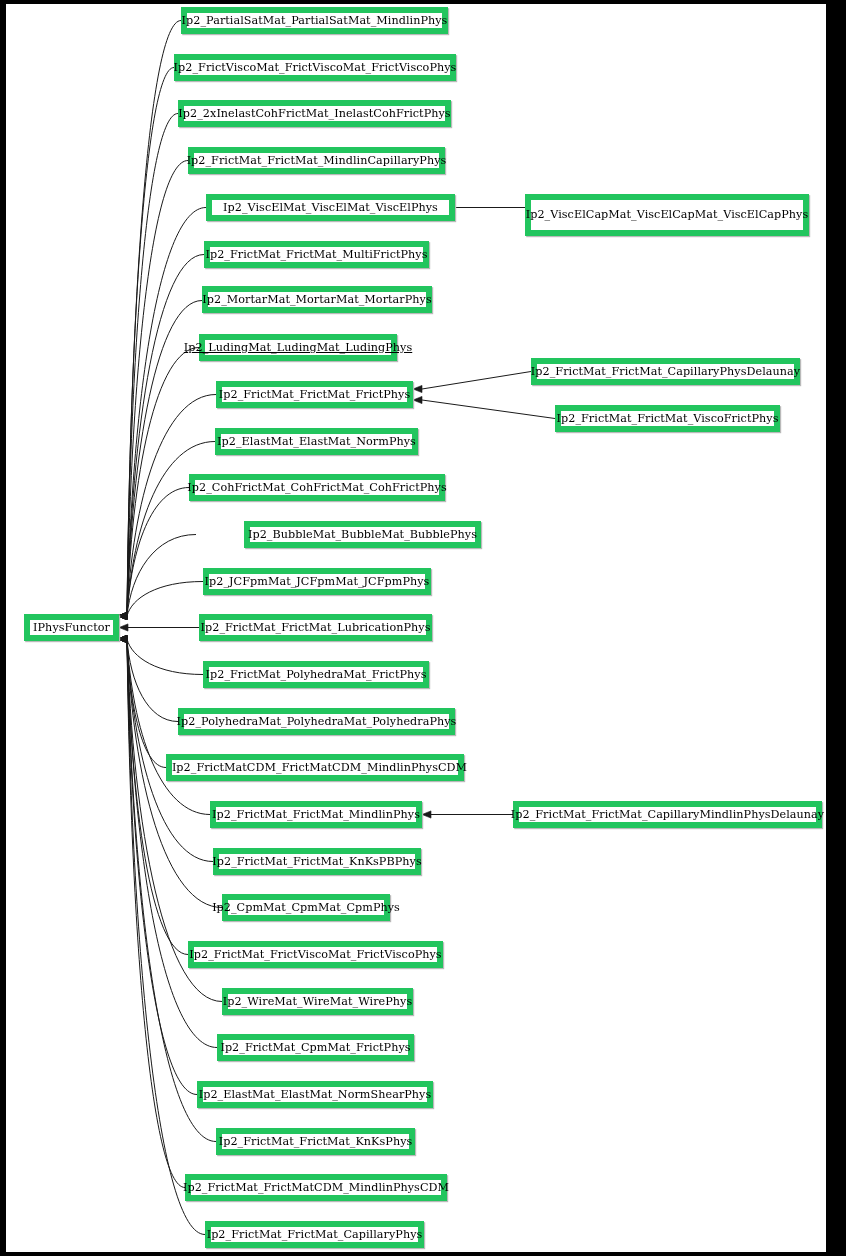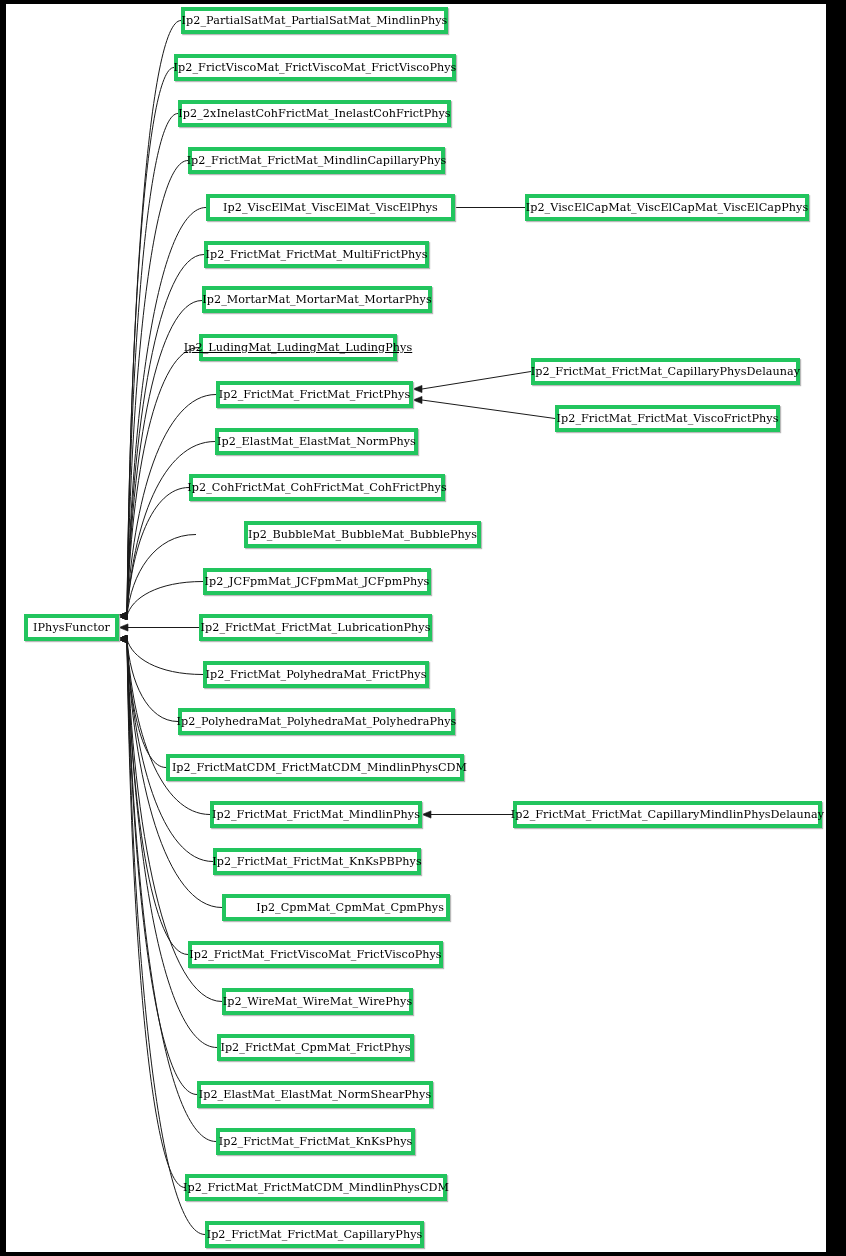--- a/index.html
+++ b/index.html
@@ -29,21 +29,21 @@
     left: 0;
     top: 0;
     width: 846px;
     height: 1256px;
     pointer-events: none;
   }
   .node {
     position: absolute;
     box-sizing: border-box;
     background: #ffffff;
-    border: 4px solid #22c55e;
+    border: 6px solid #22c55e;
     box-shadow: 1.2px 1.2px 0 0 #b9b9b9;
     display: flex;
     align-items: center;
     justify-content: center;
     white-space: nowrap;
     font-size: 11.2px;
     line-height: 1;
     color: #000000;
     letter-spacing: 0.05px;
   }
@@ -175,21 +175,21 @@
       </div>
       <div class="node" style="left: 166px; top: 754px; width: 298px; height: 27px; padding-left: 9px;">
         <span class="node-label">Ip2_FrictMatCDM_FrictMatCDM_MindlinPhysCDM</span>
       </div>
       <div class="node" style="left: 210px; top: 801px; width: 212px; height: 27px;">
         <span class="node-label">Ip2_FrictMat_FrictMat_MindlinPhys</span>
       </div>
       <div class="node" style="left: 213px; top: 848px; width: 208px; height: 27px;">
         <span class="node-label">Ip2_FrictMat_FrictMat_KnKsPBPhys</span>
       </div>
-      <div class="node" style="left: 222px; top: 894px; width: 228px; height: 27px; justify-content: flex-end;">
+      <div class="node" style="left: 222px; top: 894px; width: 168px; height: 27px;">
         <span class="node-label">Ip2_CpmMat_CpmMat_CpmPhys</span>
       </div>
       <div class="node" style="left: 188px; top: 941px; width: 255px; height: 27px;">
         <span class="node-label">Ip2_FrictMat_FrictViscoMat_FrictViscoPhys</span>
       </div>
       <div class="node" style="left: 222px; top: 988px; width: 191px; height: 27px;">
         <span class="node-label">Ip2_WireMat_WireMat_WirePhys</span>
       </div>
       <div class="node" style="left: 217px; top: 1034px; width: 197px; height: 27px;">
         <span class="node-label">Ip2_FrictMat_CpmMat_FrictPhys</span>
@@ -199,21 +199,21 @@
       </div>
       <div class="node" style="left: 216px; top: 1128px; width: 199px; height: 27px;">
         <span class="node-label">Ip2_FrictMat_FrictMat_KnKsPhys</span>
       </div>
       <div class="node" style="left: 185px; top: 1174px; width: 262px; height: 27px;">
         <span class="node-label">Ip2_FrictMat_FrictMatCDM_MindlinPhysCDM</span>
       </div>
       <div class="node" style="left: 205px; top: 1221px; width: 219px; height: 27px;">
         <span class="node-label">Ip2_FrictMat_FrictMat_CapillaryPhys</span>
       </div>
-      <div class="node" style="left: 525px; top: 194px; width: 284px; height: 27px;">
+      <div class="node" style="left: 525px; top: 194px; width: 284px; height: 42px;">
         <span class="node-label">Ip2_ViscElCapMat_ViscElCapMat_ViscElCapPhys</span>
       </div>
       <div class="node" style="left: 531px; top: 358px; width: 269px; height: 27px;">
         <span class="node-label">Ip2_FrictMat_FrictMat_CapillaryPhysDelaunay</span>
       </div>
       <div class="node" style="left: 555px; top: 405px; width: 225px; height: 27px;">
         <span class="node-label">Ip2_FrictMat_FrictMat_ViscoFrictPhys</span>
       </div>
       <div class="node" style="left: 513px; top: 801px; width: 309px; height: 27px;">
         <span class="node-label">Ip2_FrictMat_FrictMat_CapillaryMindlinPhysDelaunay</span>

